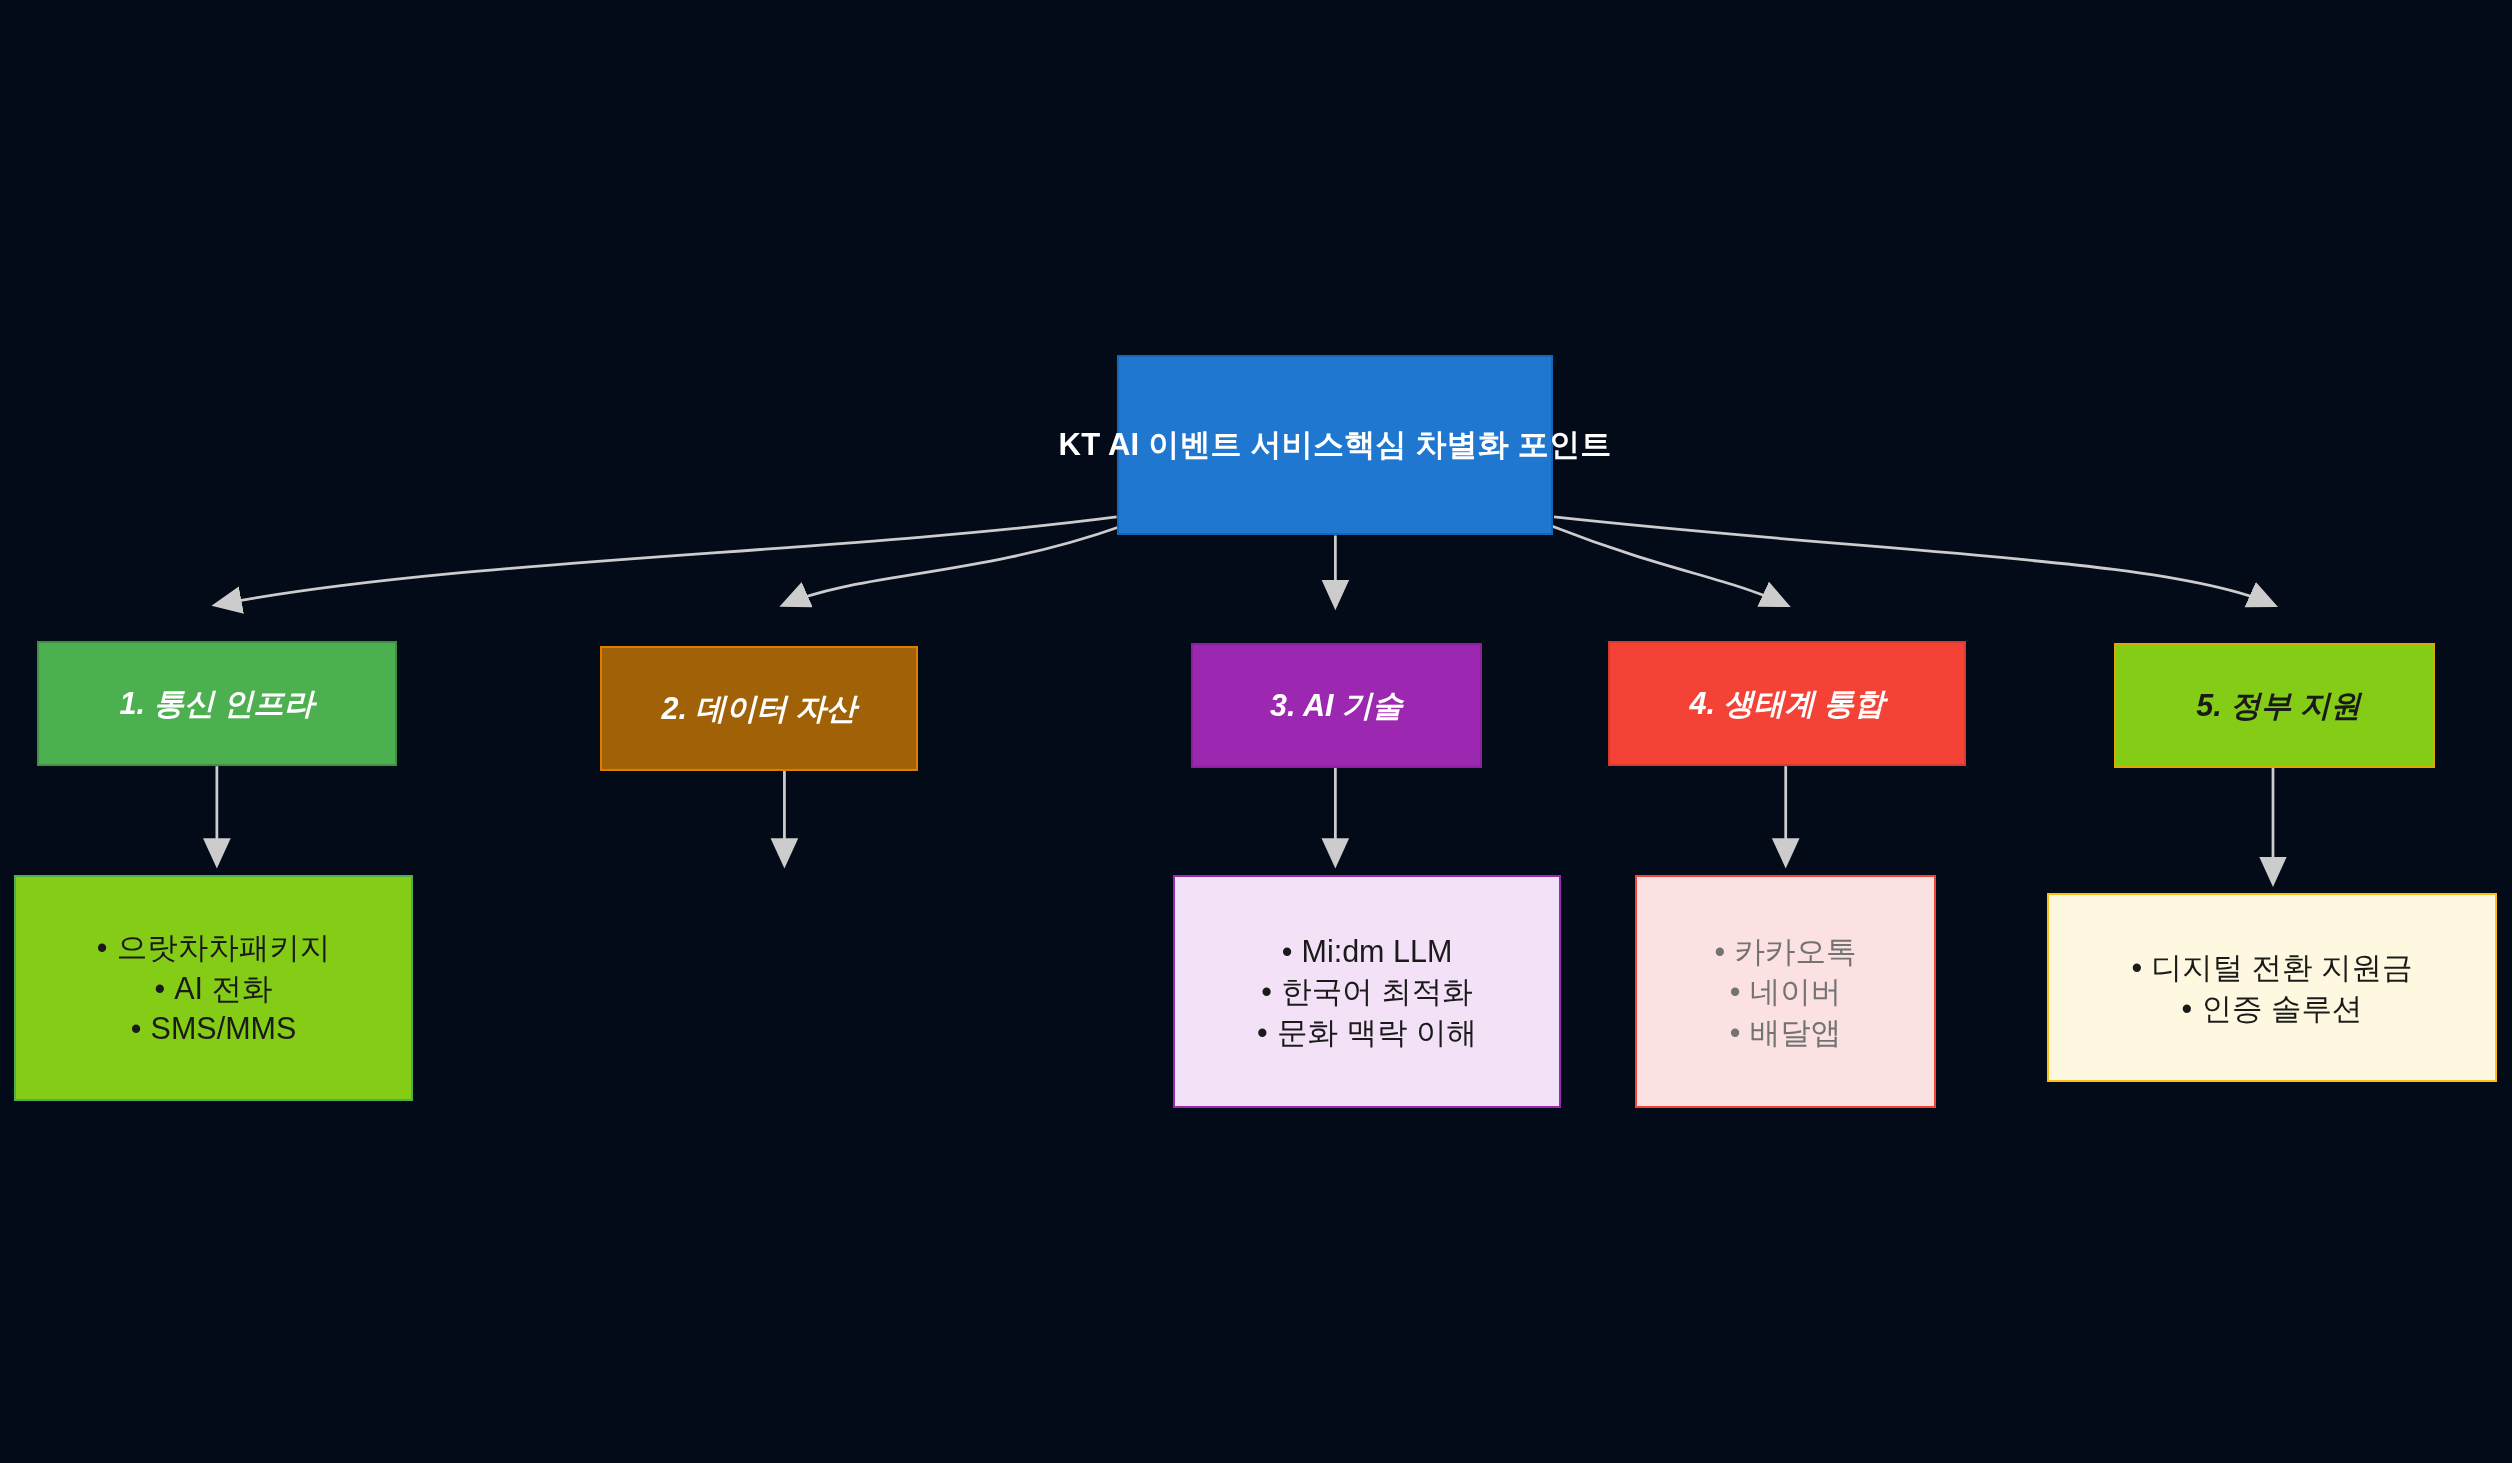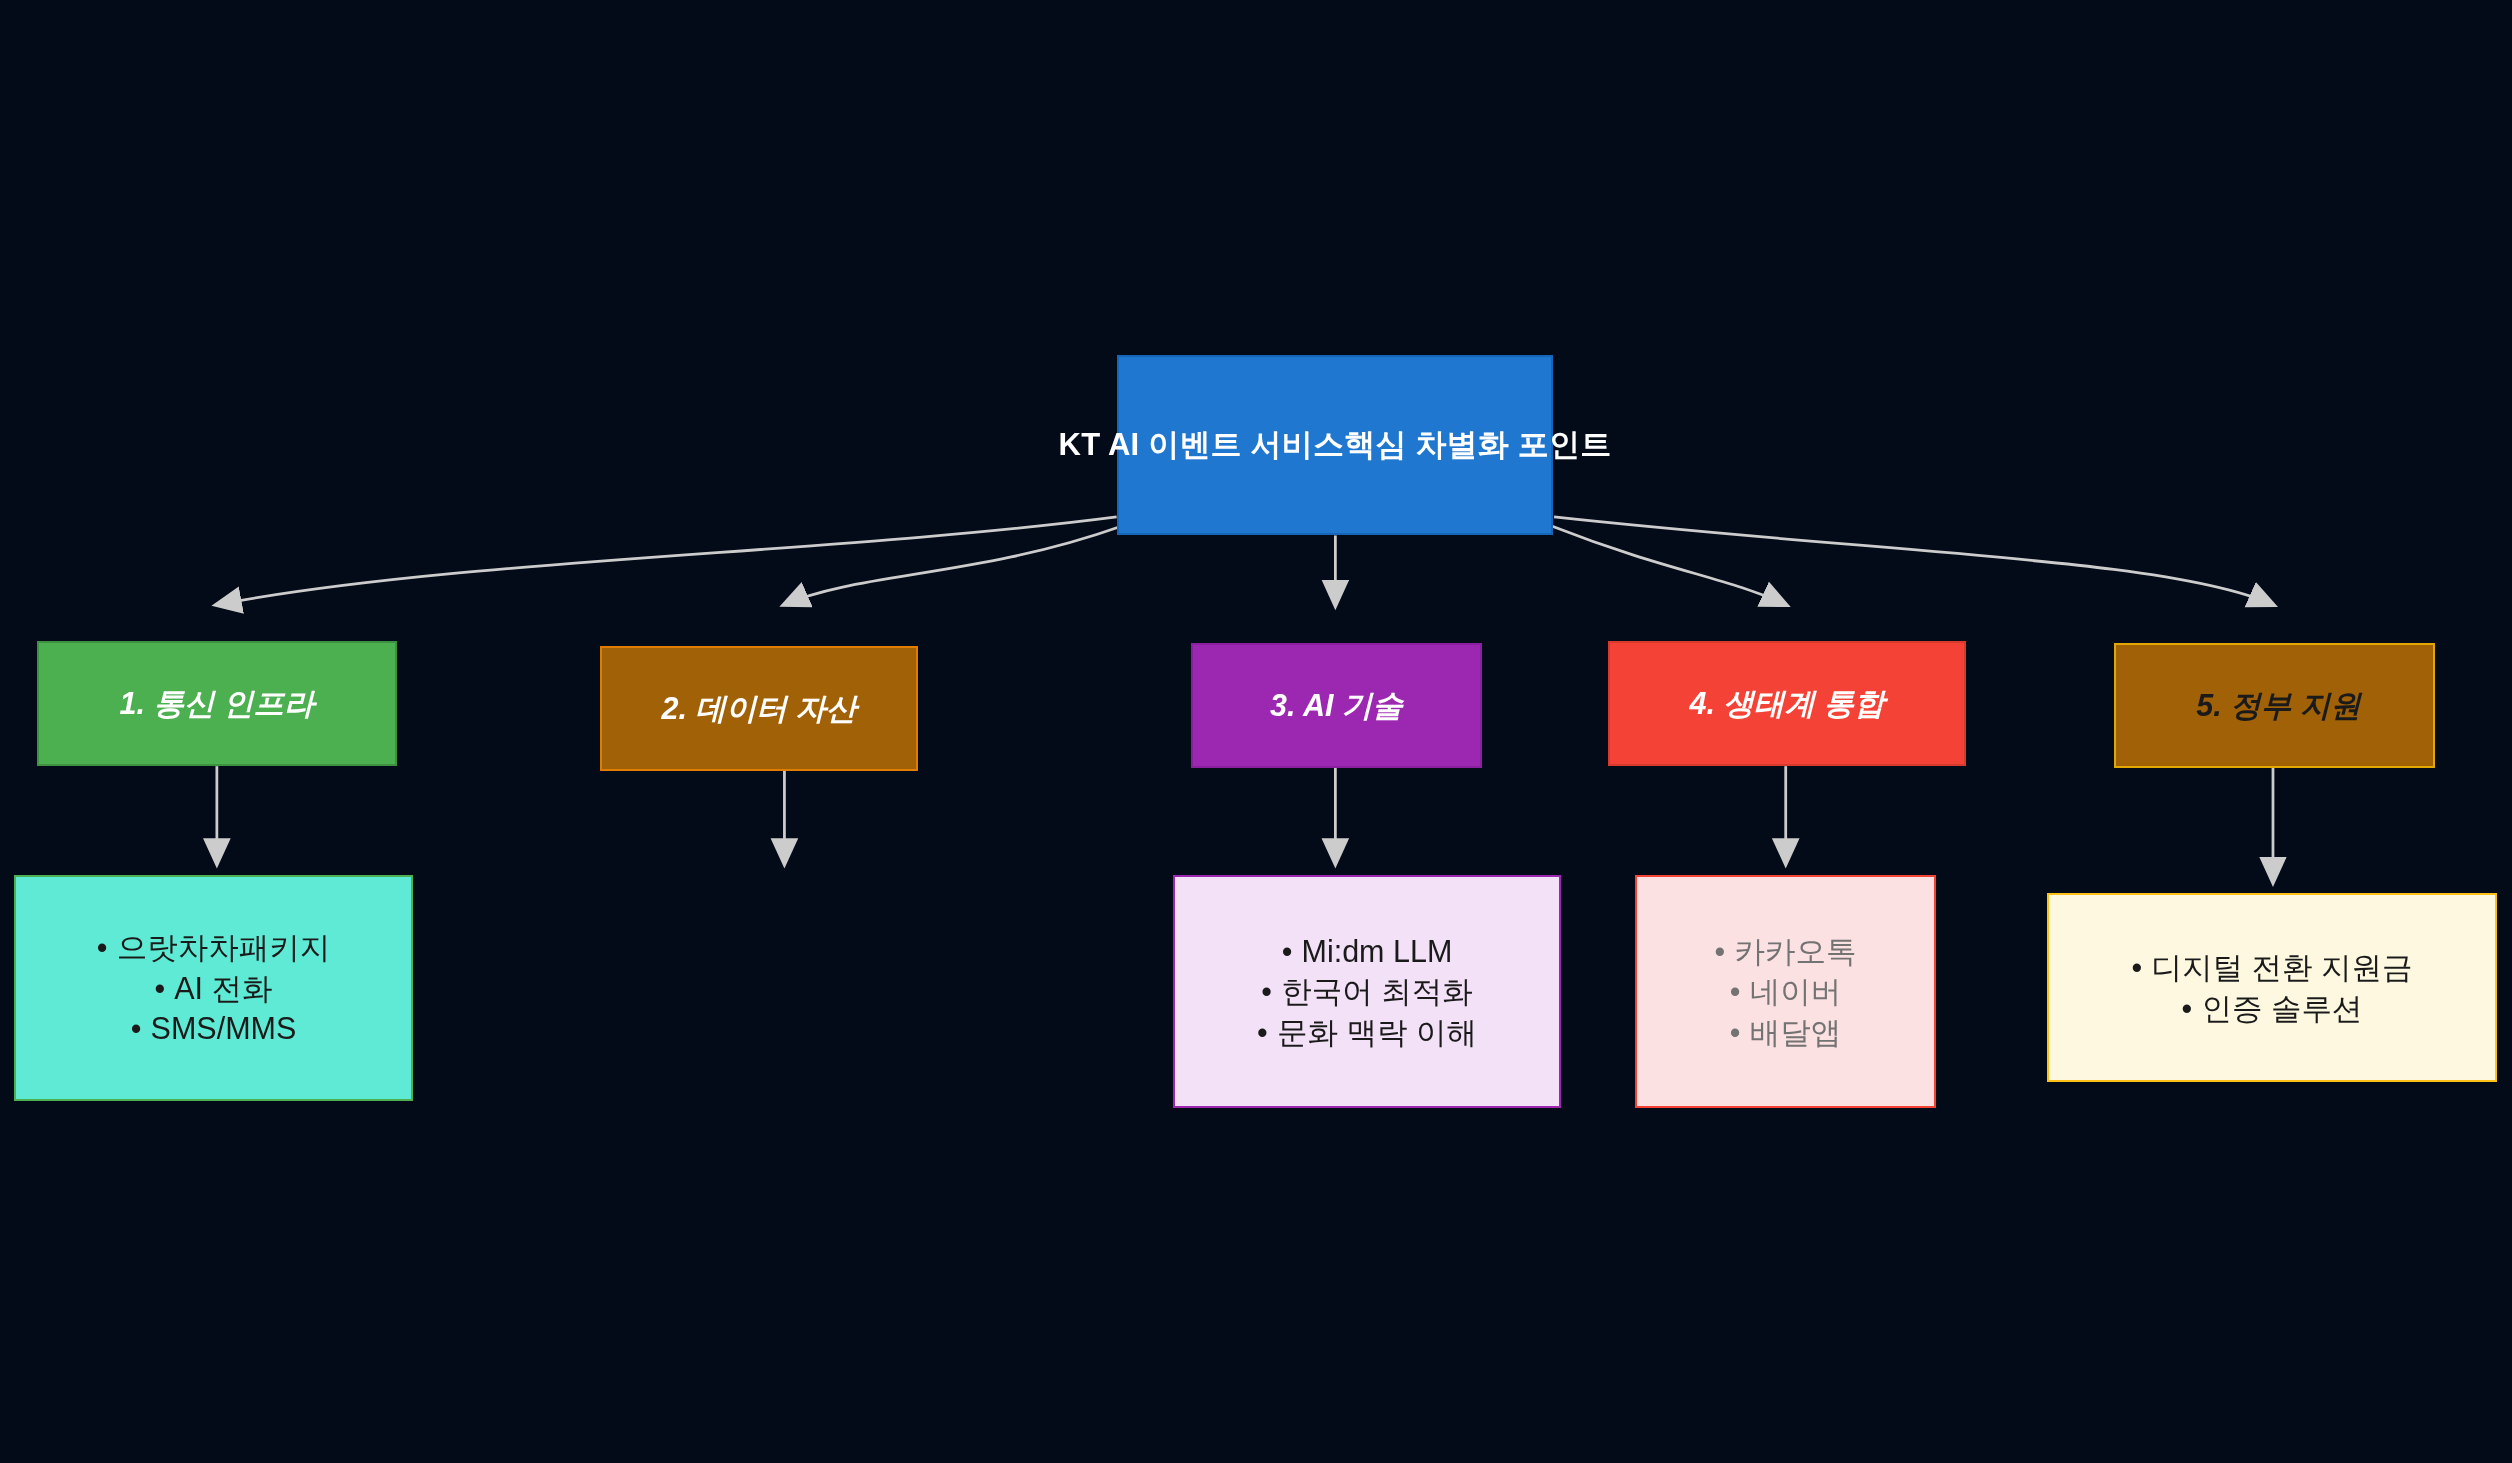--- a/index.html
+++ b/index.html
@@ -110,25 +110,25 @@
   </div>
 
   <div class="node cat-node" id="node-branch-3" style="left: 1191px; top: 643px; width: 291px; height: 125px; background: rgb(156, 39, 176); border-color: rgb(138, 31, 160); color: rgb(255, 255, 255);">
     <div>3. AI 기술</div>
   </div>
 
   <div class="node cat-node" id="node-branch-4" style="left: 1608px; top: 641px; width: 358px; height: 125px; background: rgb(244, 67, 54); border-color: rgb(217, 58, 46); color: rgb(255, 255, 255);">
     <div>4. 생태계 통합</div>
   </div>
 
-  <div class="node cat-node" id="node-branch-5" style="left: 2114px; top: 643px; width: 321px; height: 125px; background: #a16207; border-color: rgb(224, 168, 0); color: rgb(26, 26, 26); padding-left: 8px;">
+  <div class="node cat-node" id="node-branch-5" style="left: 2114px; top: 643px; width: 321px; height: 125px; background: #84cc16; border-color: rgb(224, 168, 0); color: rgb(26, 26, 26); padding-left: 8px;">
     <div>5. 정부 지원</div>
   </div>
 
-  <div class="node detail-node" id="node-detail-1" style="left: 14px; top: 875px; width: 399px; height: 226px; background: #5eead4; border-color: rgb(76, 175, 80); color: rgb(26, 26, 26);">
+  <div class="node detail-node" id="node-detail-1" style="left: 14px; top: 875px; width: 399px; height: 226px; background: #84cc16; border-color: rgb(76, 175, 80); color: rgb(26, 26, 26);">
     <ul class="detail-list">
       <li>으랏차차패키지</li>
       <li>AI 전화</li>
       <li>SMS/MMS</li>
     </ul>
   </div>
 
 
   <div class="node detail-node" id="node-detail-3" style="left: 1173px; top: 875px; width: 388px; height: 233px; background: rgb(243, 225, 247); border-color: rgb(156, 39, 176); color: rgb(26, 26, 26);">
     <ul class="detail-list">

